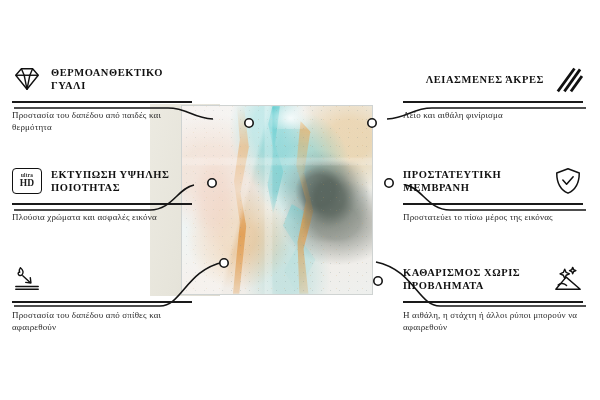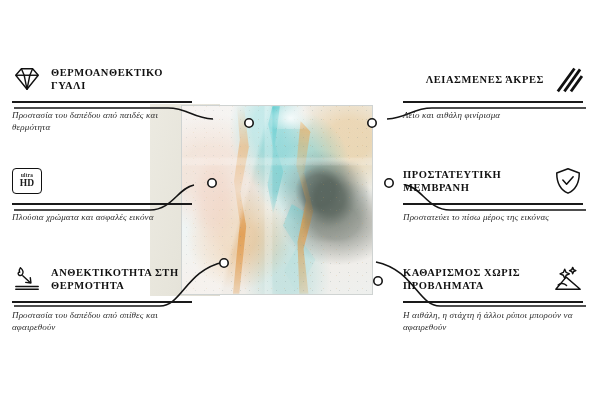--- a/index.html
+++ b/index.html
@@ -105,21 +105,21 @@
     display:flex; align-items:center; gap:9px; min-height:34px;
   }
   .right .f-head { flex-direction:row-reverse; }
   .f-title {
     font-size:10.5px; font-weight:bold; letter-spacing:.55px;
     line-height:13px; text-transform:uppercase; color:#111;
   }
   .f-icon { width:30px; height:30px; flex:0 0 30px; display:block; }
   .f-rule { height:1.6px; background:#1a1a1a; margin:5px 0 6px; }
   .f-desc {
-    font-size:9px; line-height:12px; color:#2b2b2b; letter-spacing:.15px;font-style:italic;
+    font-size:9px; line-height:12px; color:#2b2b2b; letter-spacing:.15px;
   }
 
   .row1 { top:62px; }
   .row2 { top:164px; }
   .row3 { top:262px; }
 
   .hd-badge {
     width:30px; height:26px; border:1.4px solid #111; border-radius:4px;
     display:flex; flex-direction:column; align-items:center; justify-content:center;
     line-height:1; flex:0 0 30px;
@@ -180,37 +180,37 @@
     <div class="f-rule"></div>
     <div class="f-desc">Προστασία του δαπέδου από παιδές και θερμότητα</div>
   </div>
 
   <div class="feature left row2">
     <div class="f-head">
       <div class="hd-badge">
         <span class="u">ultra</span>
         <span class="h">HD</span>
       </div>
+      <div class="f-title">ΕΚΤΥΠΩΣΗ ΥΨΗΛΗΣ ΠΟΙΟΤΗΤΑΣ</div>
     </div>
     <div class="f-rule"></div>
     <div class="f-desc">Πλούσια χρώματα και ασφαλές εικόνα</div>
   </div>
 
   <div class="feature left row3">
     <div class="f-head">
       <svg class="f-icon" viewBox="0 0 32 32">
         <g fill="none" stroke="#111" stroke-width="1.5" stroke-linejoin="round" stroke-linecap="round">
           <path d="M9,4 C12,6.5 12.6,9.5 10.8,11.4 C9.3,13 7,12.4 6.6,10.6 C6.3,9.2 7.4,8.2 8.2,8.8 C7.4,7.2 7.8,5.4 9,4 Z"></path>
           <path d="M11.5,12.5 L19,19.5"></path>
           <path d="M19.5,14.6 L20.2,20.2 L14.6,19.6"></path>
           <path d="M4,24 L28,24"></path>
           <path d="M4,27 L28,27"></path>
         </g>
       </svg>
-      <div class="f-title">ΑΝΘΕΚΤΙΚΟΤΗΤΑ ΣΤΗ ΘΕΡΜΟΤΗΤΑ</div>
     </div>
     <div class="f-rule"></div>
     <div class="f-desc">Προστασία του δαπέδου από σπίθες και αφαιρεθούν</div>
   </div>
 
   <div class="feature right row1">
     <div class="f-head">
       <svg class="f-icon" viewBox="0 0 32 32">
         <g stroke="#111" stroke-width="3" stroke-linecap="square">
           <path d="M6,28 L22,6"></path>

